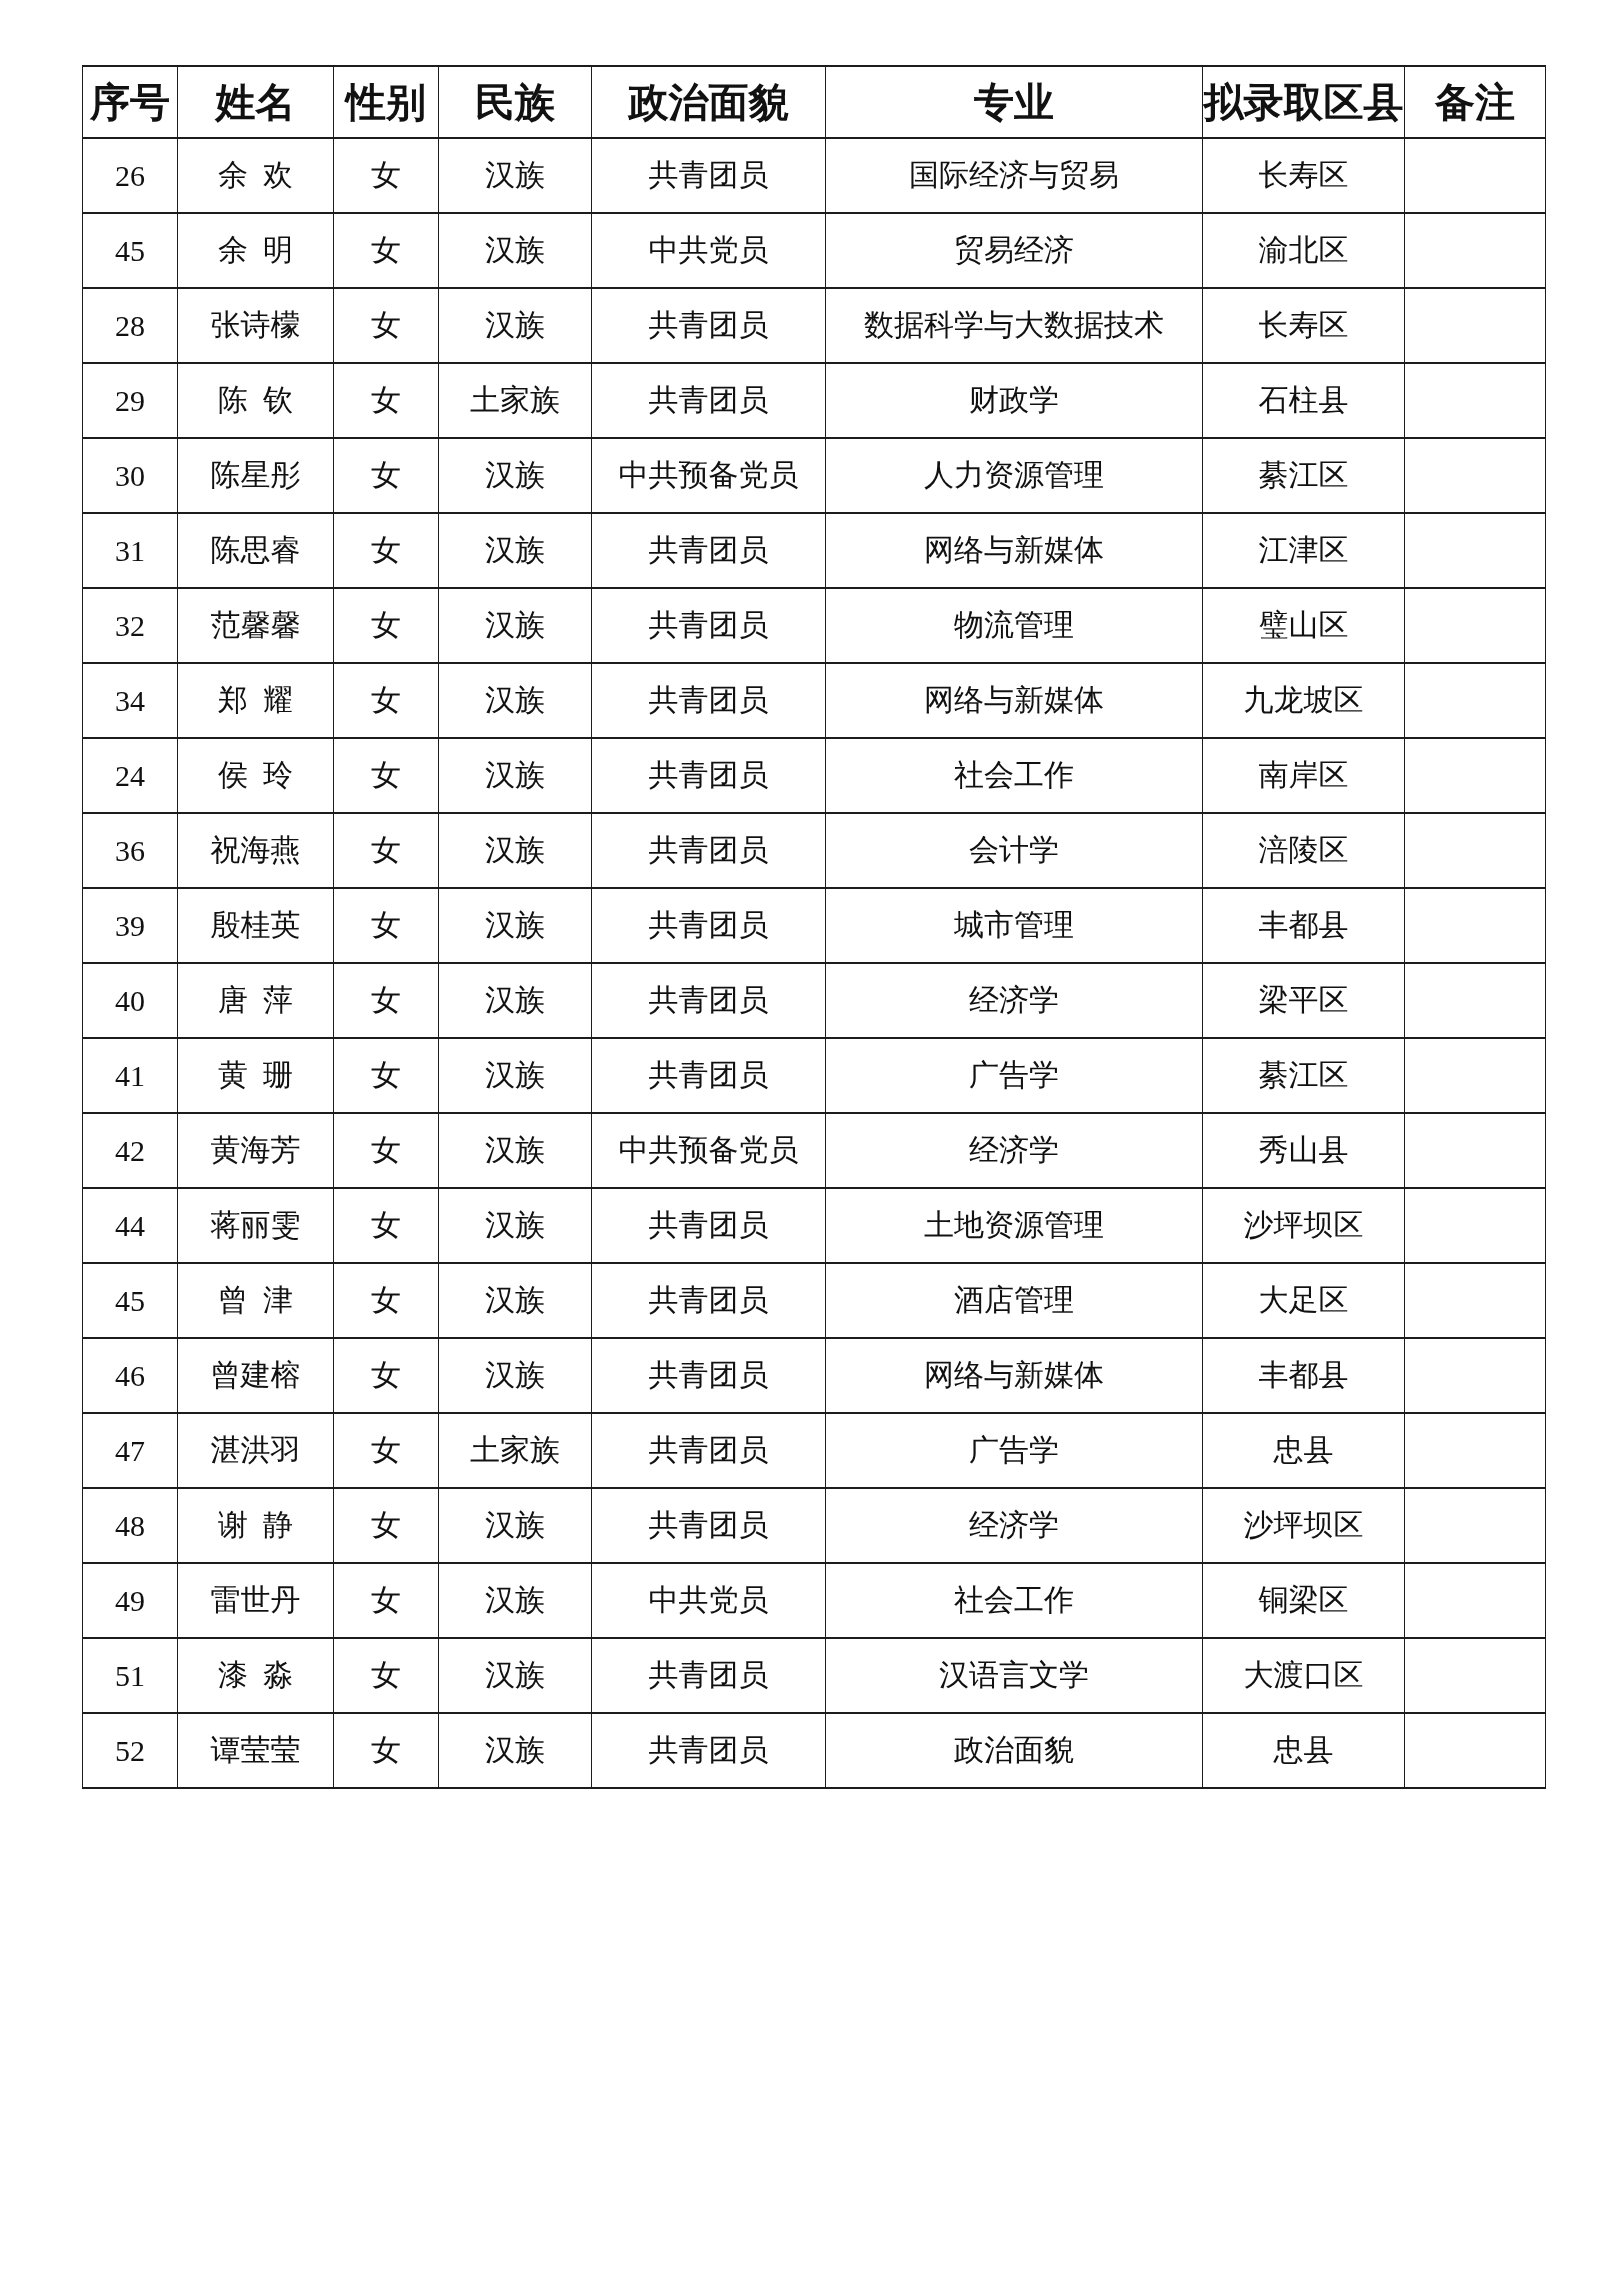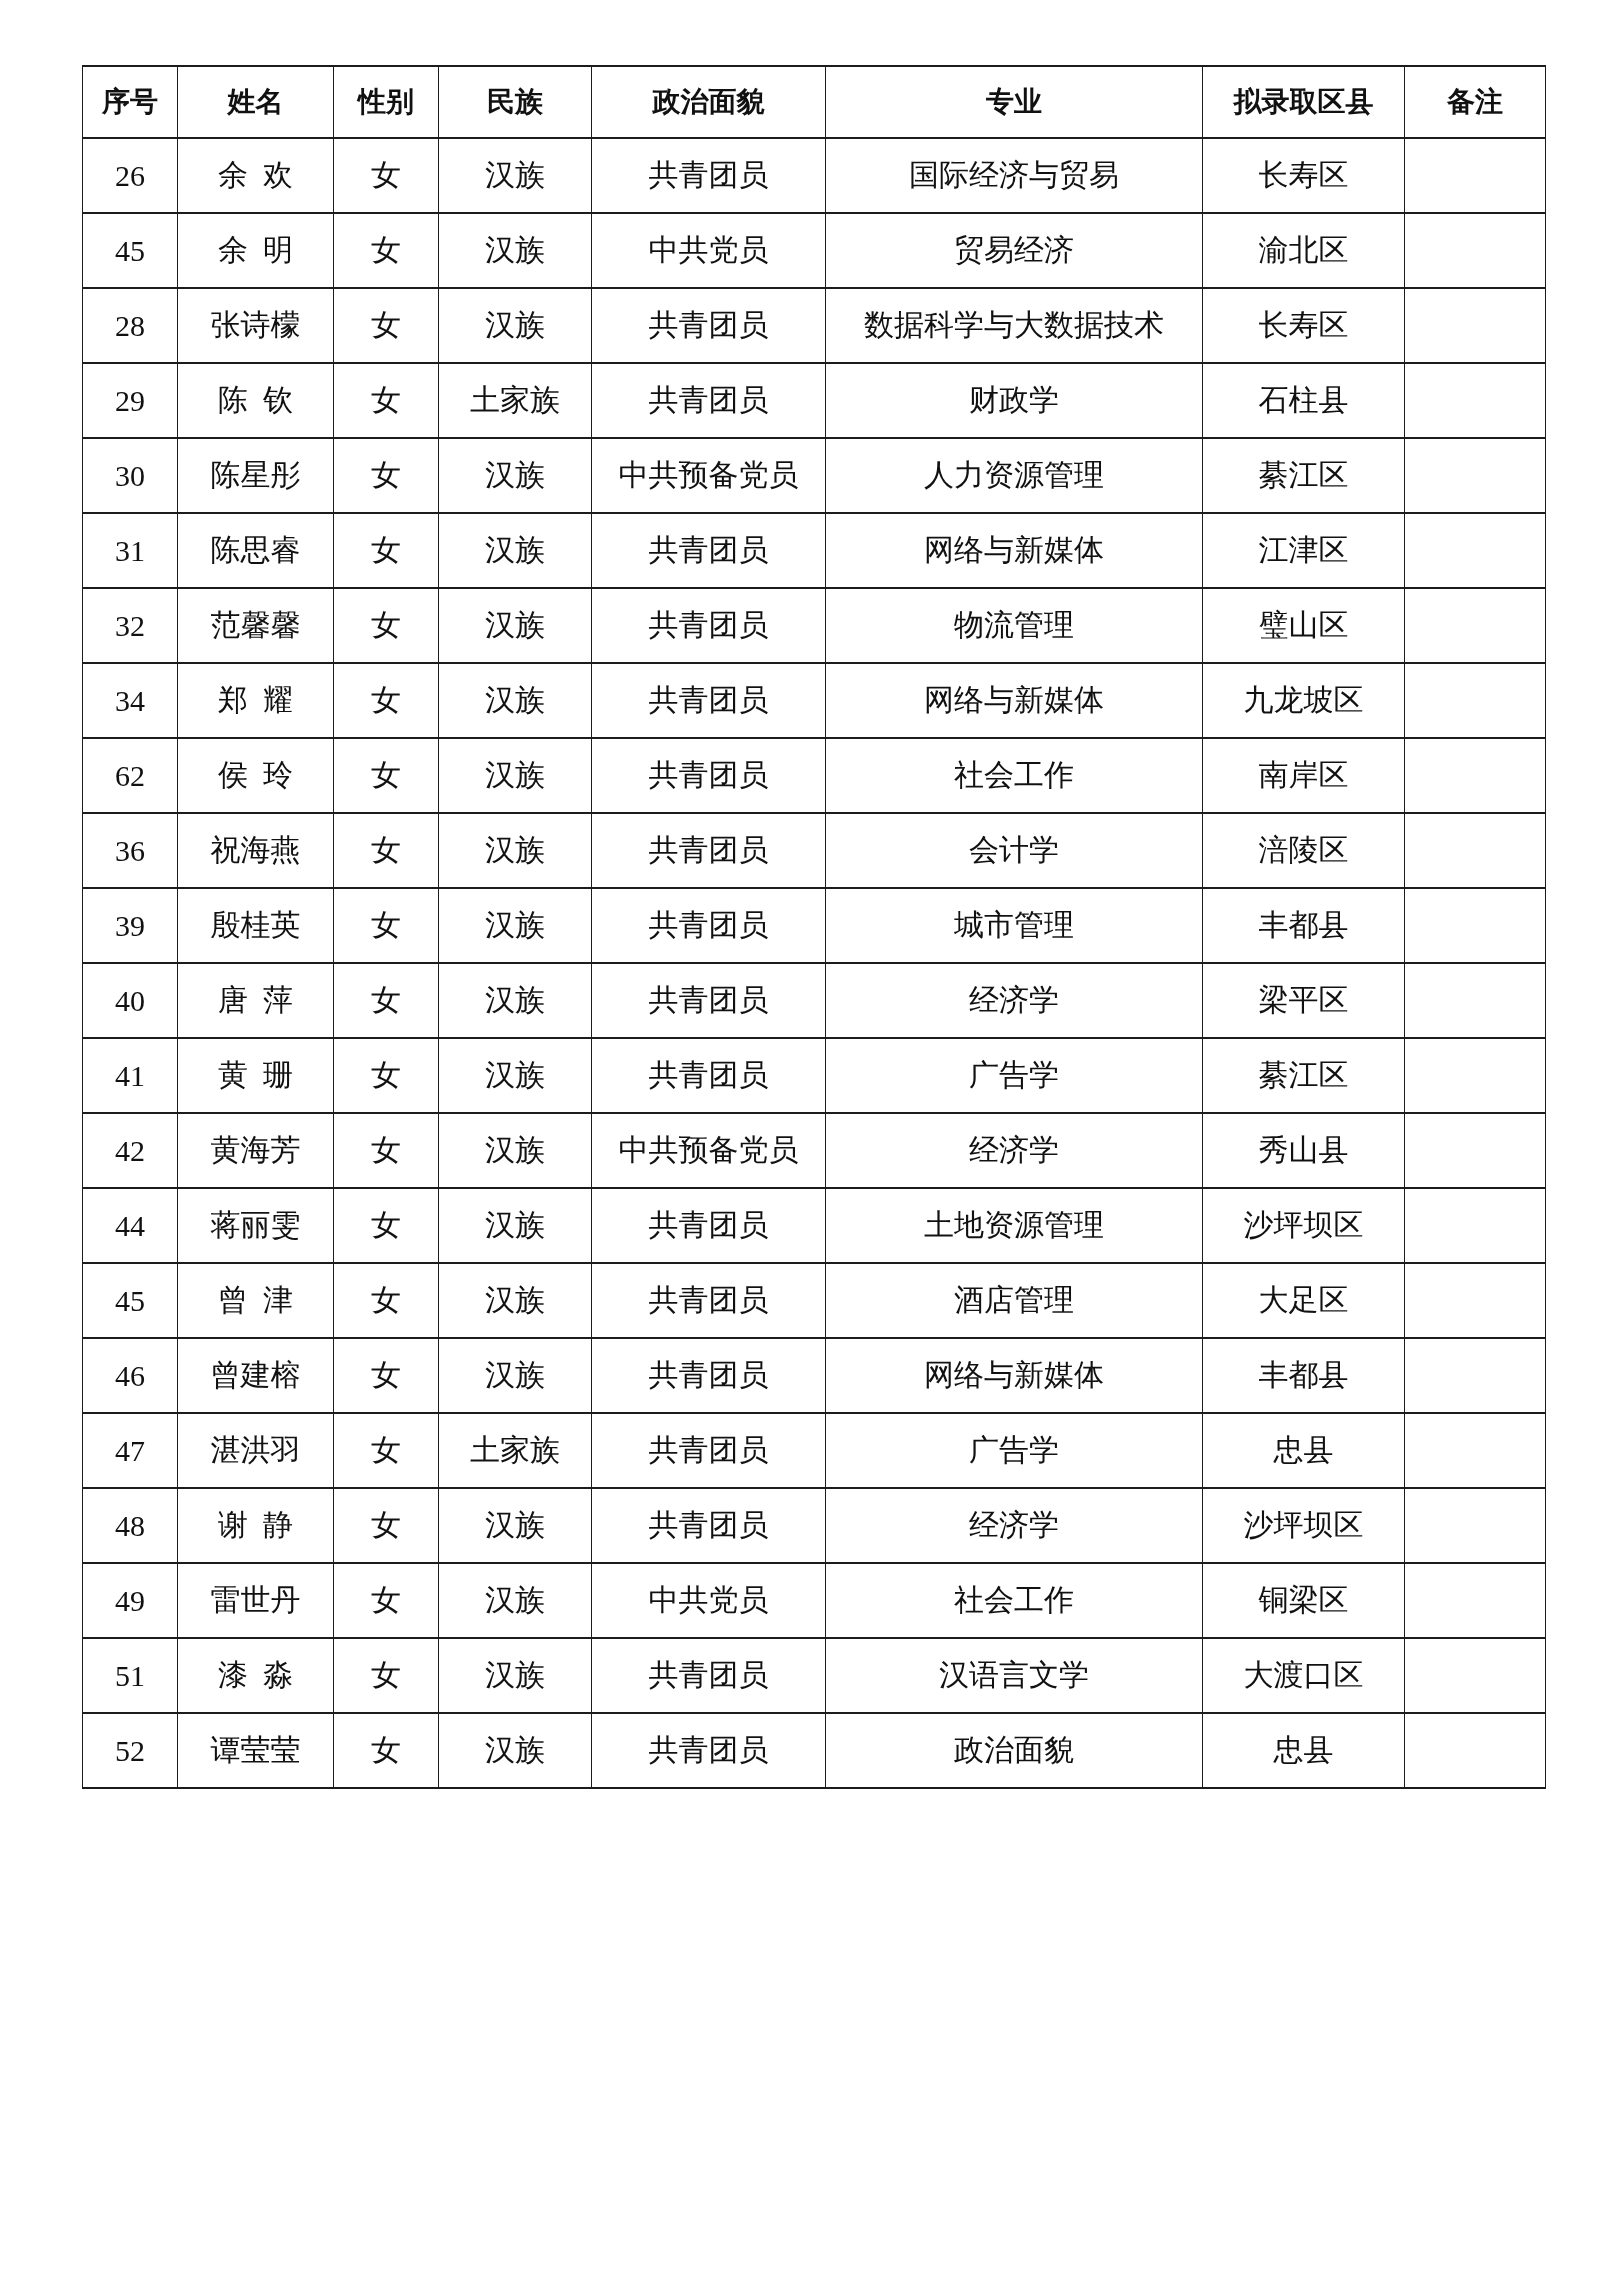--- a/index.html
+++ b/index.html
@@ -35,21 +35,21 @@
     border-bottom: 2.4px solid #1c1c1c;
     text-align: center;
     vertical-align: middle;
     color: #111111;
     padding: 0;
     overflow: hidden;
     white-space: nowrap;
   }
   .roster th {
     height: 70px;
-    font-size: 28px;
+    font-size: 40px;
     font-weight: bold;
   }
   .roster td {
     height: 73px;
     font-size: 30px;
     font-weight: normal;
   }
   
   .roster col:nth-child(1) { width: 95px; }
   .roster col:nth-child(2) { width: 156px; }
@@ -162,21 +162,21 @@
           <td>34</td>
           <td>郑 耀</td>
           <td>女</td>
           <td>汉族</td>
           <td>共青团员</td>
           <td>网络与新媒体</td>
           <td>九龙坡区</td>
           <td></td>
         </tr>
         <tr>
-          <td>62</td>
+          <td>24</td>
           <td>侯 玲</td>
           <td>女</td>
           <td>汉族</td>
           <td>共青团员</td>
           <td>社会工作</td>
           <td>南岸区</td>
           <td></td>
         </tr>
         <tr>
           <td>36</td>

